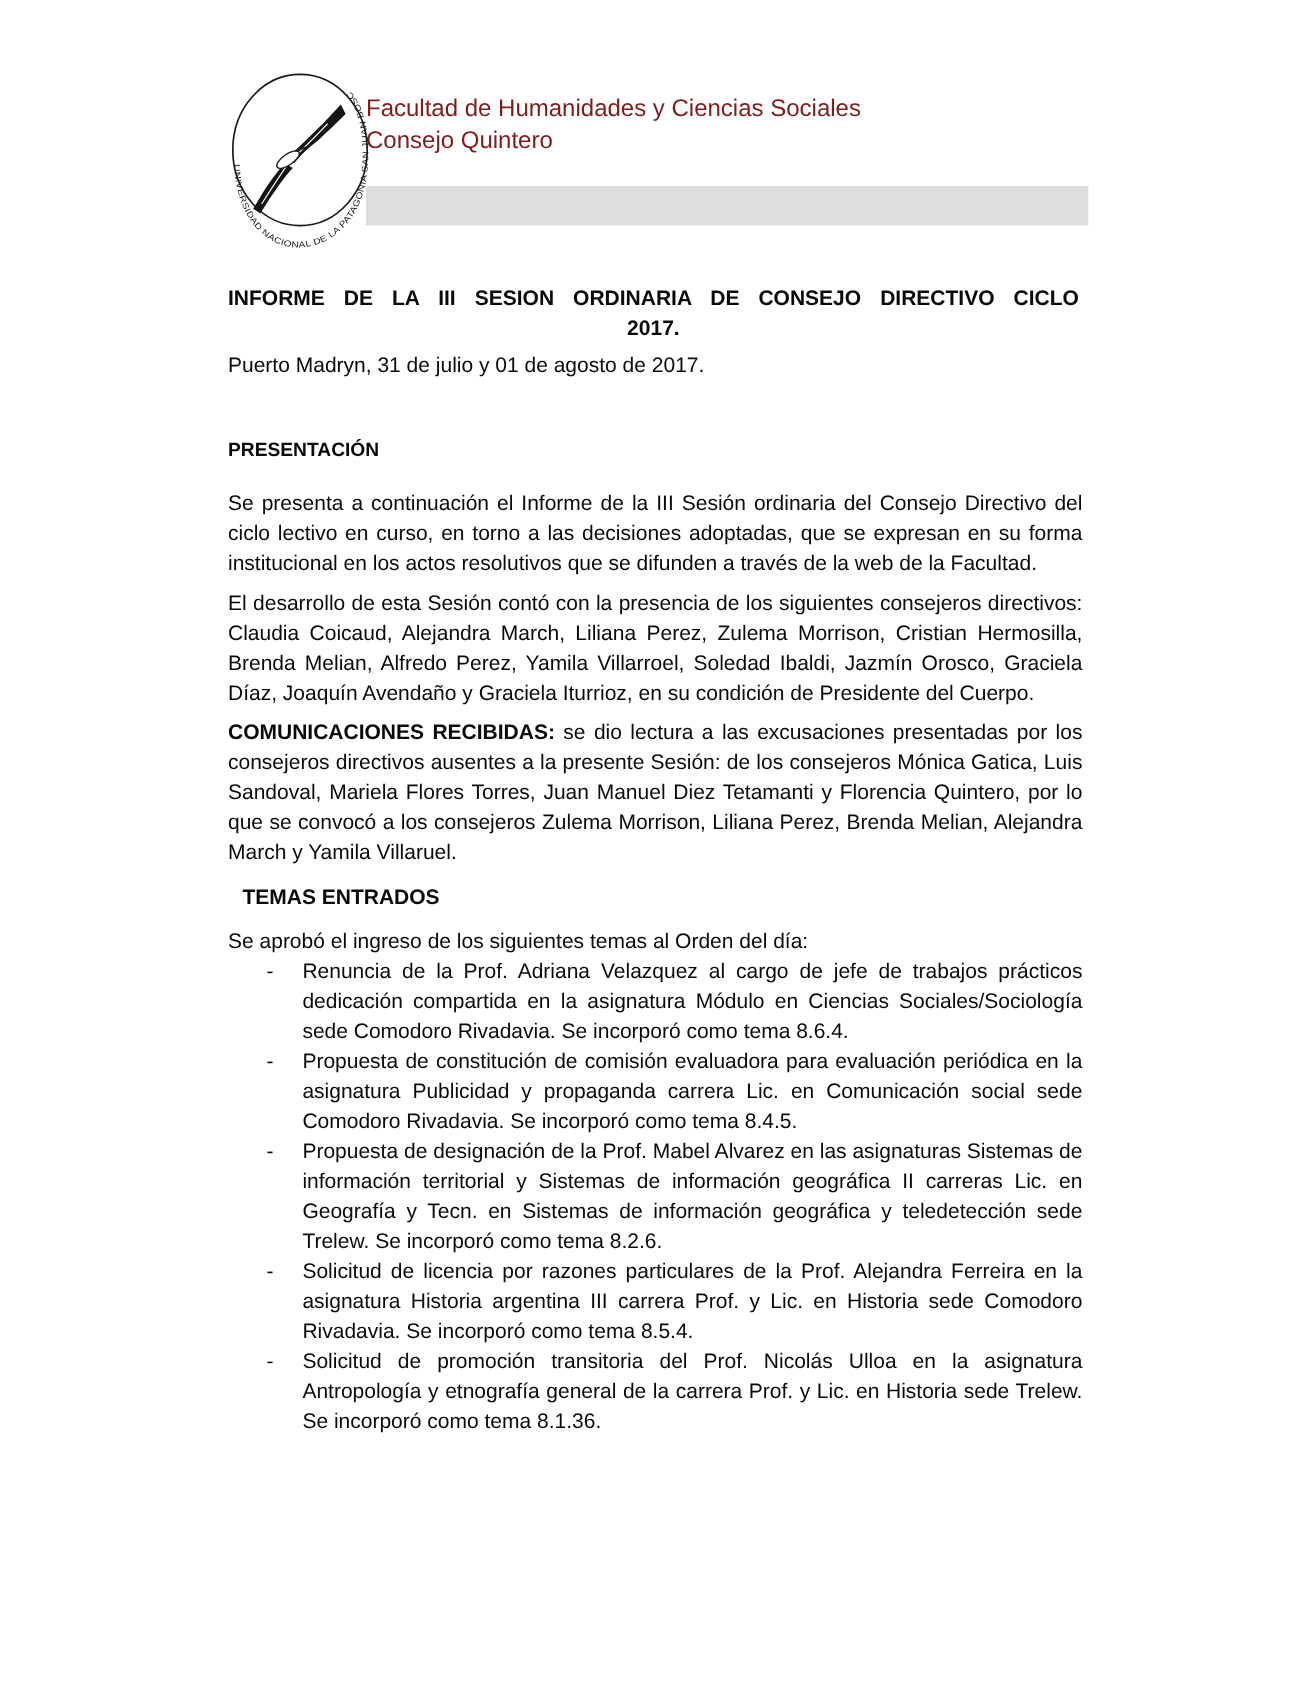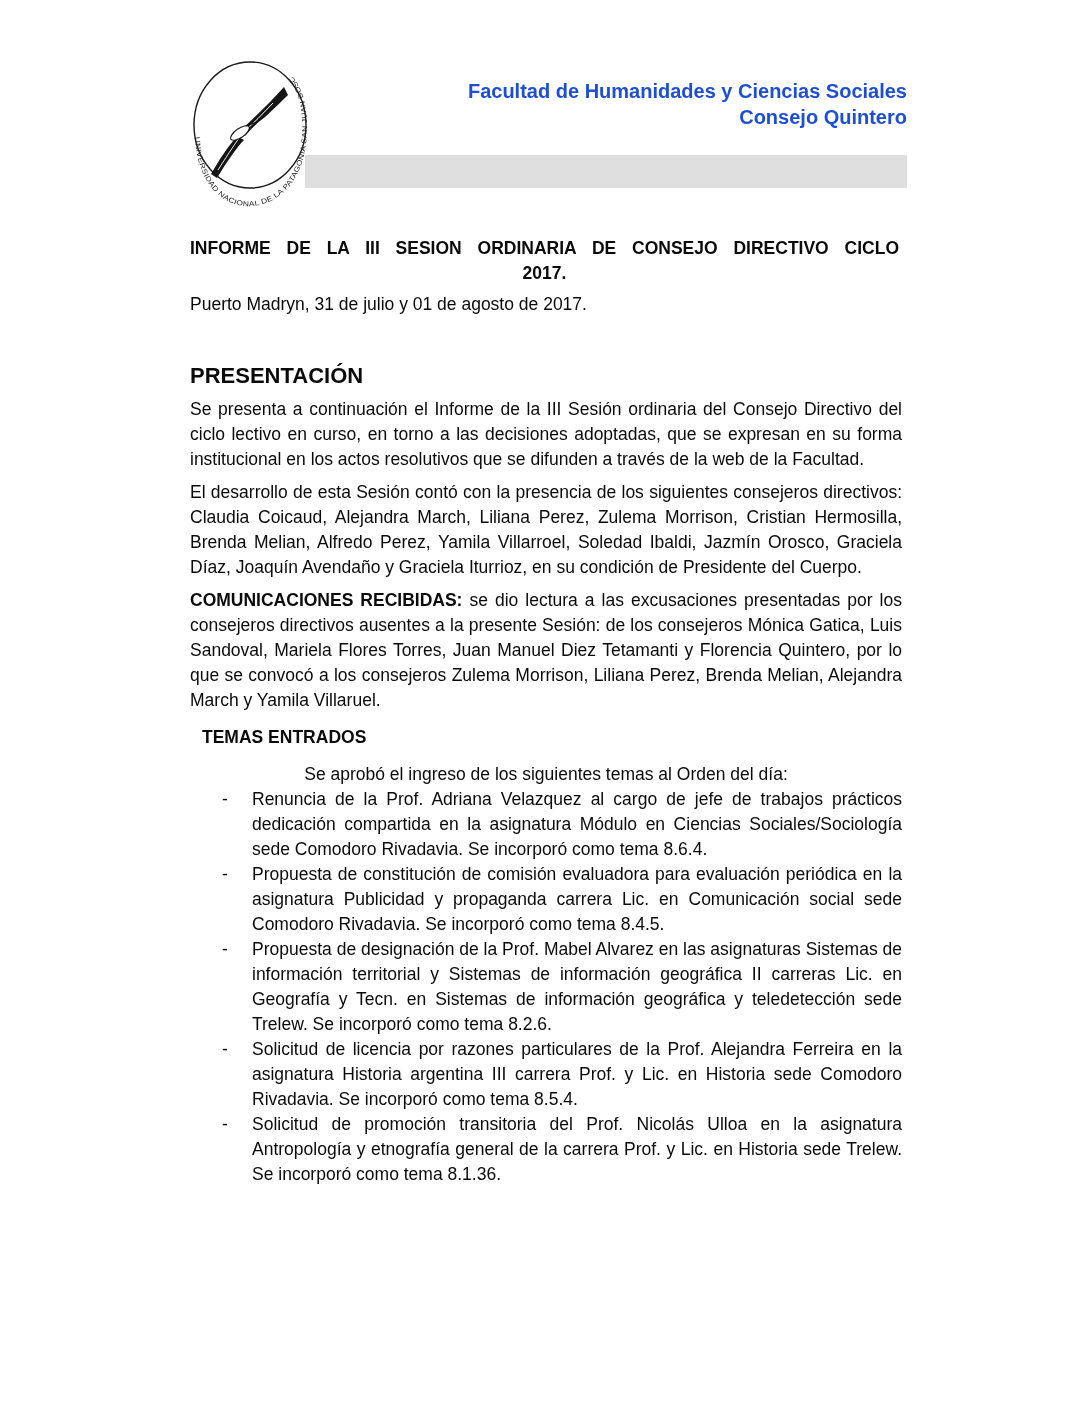--- a/index.html
+++ b/index.html
@@ -10,43 +10,43 @@
     background:#ffffff;
     color:#0a0a0a;
     font-family:"Liberation Sans","DejaVu Sans",sans-serif;
     overflow:hidden;
   }
   
   .hdr{position:relative;height:212px;}
   .logo{position:absolute;left:186px;top:53px;width:132px;height:162px;z-index:2;}
   .org{
     position:absolute;left:305px;top:78px;width:602px;
-    text-align:right;font-size:20px;line-height:26px;color:#1d4ed8;font-weight:bold;
+    text-align:left;font-size:20px;line-height:26px;color:#7f1d1d;
   }
   .gray-bar{
     position:absolute;left:305px;top:155px;width:602px;height:33px;
     background:#dedede;z-index:1;
   }
   
   .content{
     margin:24px 186px 0 190px;
     width:712px;
     font-size:17.5px;
     line-height:25px;
   }
   .doc-title{font-weight:bold;margin:0 3px 6px 0;}
   .doc-title .l1{text-align:justify;text-align-last:justify;}
   .doc-title .l2{text-align:center;}
   .dateline{margin:0 0 46px 0;}
-  .sec-heading{font-size:22px;font-weight:bold;margin:0 0 9px 0;line-height:25px;}
+  .sec-heading{font-size:16px;font-weight:bold;margin:0 0 19px 0;line-height:25px;}
   .para{margin:0 0 8px 0;text-align:justify;}
   .para.no-gap{margin-bottom:4px;}
   .lead-bold{font-weight:bold;}
   .temas-heading{font-size:17.5px;font-weight:bold;margin:12px;line-height:25px;}
-  .temas-intro{margin:0;text-align:center;}
+  .temas-intro{margin:0;text-align:left;}
   .tema-item{
     position:relative;
     padding-left:62px;
     text-align:justify;
   }
   .tema-item::before{
     content:"-";
     position:absolute;
     left:32px;
     top:0;

